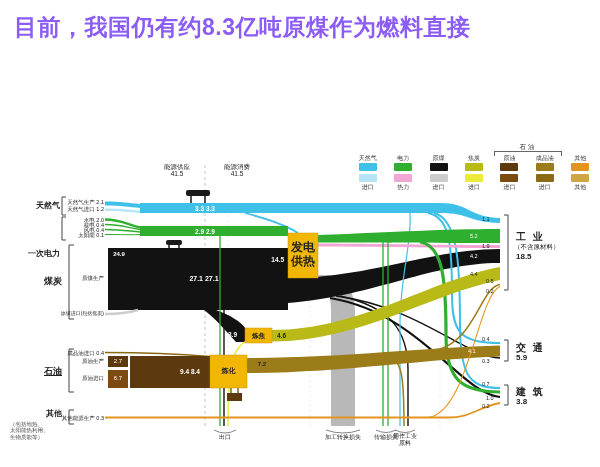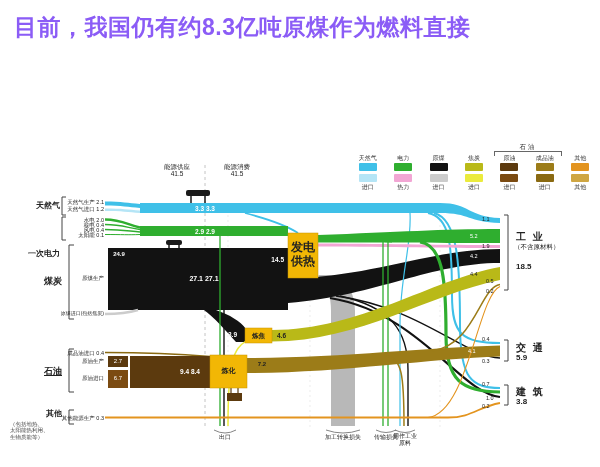--- a/index.html
+++ b/index.html
@@ -206,21 +206,21 @@
     <div class="ann w bandv" style="left:228px;top:186px;width:16px;">3.9</div>
     <div class="ann bandv" style="left:277px;top:186.5px;width:18px;">4.6</div>
 
     <div class="ann pre c" style="left:288px;top:96px;width:30px;font-size:12px;font-weight:700;">发电
 供热</div>
     <div class="ann c" style="left:245px;top:187px;width:27px;font-size:6.5px;font-weight:700;">炼焦</div>
     <div class="ann c" style="left:210px;top:222px;width:37px;font-size:7px;font-weight:700;">炼化</div>
 
     <div class="ann sink" style="left:516px;top:86px;text-align:right;">工 业</div>
     <div class="ann" style="left:514px;top:98px;font-size:6.5px;">（不含原材料）</div>
-    <div class="ann sv" style="left:516px;top:117px;">18.5</div>
+    <div class="ann sv" style="left:516px;top:107px;">18.5</div>
     <div class="ann sink" style="left:516px;top:197px;">交 通</div>
     <div class="ann sv" style="left:516px;top:208px;">5.9</div>
     <div class="ann sink" style="left:516px;top:241px;">建 筑</div>
     <div class="ann sv" style="left:516px;top:252px;">3.8</div>
 
     <div class="ann tiny" style="left:482px;top:71px;">1.1</div>
     <div class="ann tiny w" style="left:470px;top:88px;">5.2</div>
     <div class="ann tiny" style="left:482px;top:97.5px;">1.9</div>
     <div class="ann tiny w" style="left:470px;top:108px;">4.2</div>
     <div class="ann tiny" style="left:470px;top:126px;">4.4</div>

